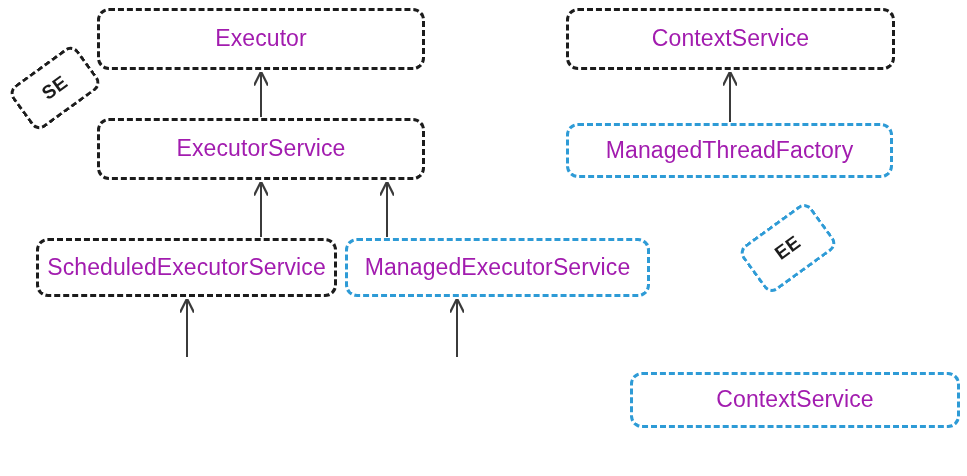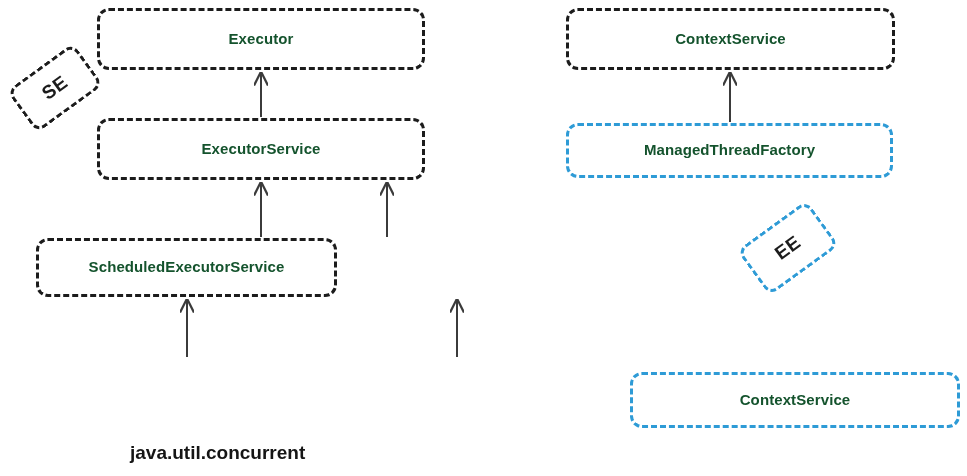--- a/index.html
+++ b/index.html
@@ -20,27 +20,26 @@
   .node-box {
     position: absolute;
     box-sizing: border-box;
     display: flex;
     align-items: center;
     justify-content: center;
     border-radius: 12px;
     background: transparent;
   }
   .node-box .node-label {
-    font-size: 15px;
-    color: #14532d;
+    font-size: 23px;
+    color: #a21caf;
     letter-spacing: 0.1px;
     line-height: 1.1;
     white-space: nowrap;
     font-family: "Liberation Sans", sans-serif;
-    font-weight: bold;
   }
   .se-box {
     border: 3px dashed #1c1c1c;
   }
   .ee-box {
     border: 3px dashed #2e9bd6;
   }
   .badge {
     position: absolute;
     box-sizing: border-box;
@@ -105,20 +104,23 @@
   </div>
 
   <div class="node-box se-box" style="left:97px; top:118px; width:328px; height:62px;">
     <span class="node-label">ExecutorService</span>
   </div>
 
   <div class="node-box se-box" style="left:36px; top:238px; width:301px; height:59px;align-items:center;">
     <span class="node-label">ScheduledExecutorService</span>
   </div>
 
+  <div class="node-box ee-box" style="left:345px; top:238px; width:305px; height:59px;">
+    <span class="node-label">ManagedExecutorService</span>
+  </div>
 
 
   <div class="node-box se-box" style="left:566px; top:8px; width:329px; height:62px;">
     <span class="node-label">ContextService</span>
   </div>
 
   <div class="node-box ee-box" style="left:630px; top:372px; width:330px; height:56px;">
     <span class="node-label">ContextService</span>
   </div>
 
@@ -127,16 +129,15 @@
   </div>
 
   <div class="badge badge-se" style="left:14px; top:62px; width:82px; height:52px;">
     <span class="badge-label">SE</span>
   </div>
 
   <div class="badge badge-ee" style="left:745px; top:220px; width:86px; height:56px;">
     <span class="badge-label">EE</span>
   </div>
 
-  <div class="pkg-label" style="left:130px; top:442px;">java.util.concurrent</div>
 
 
 </div>
 
 </body></html>

